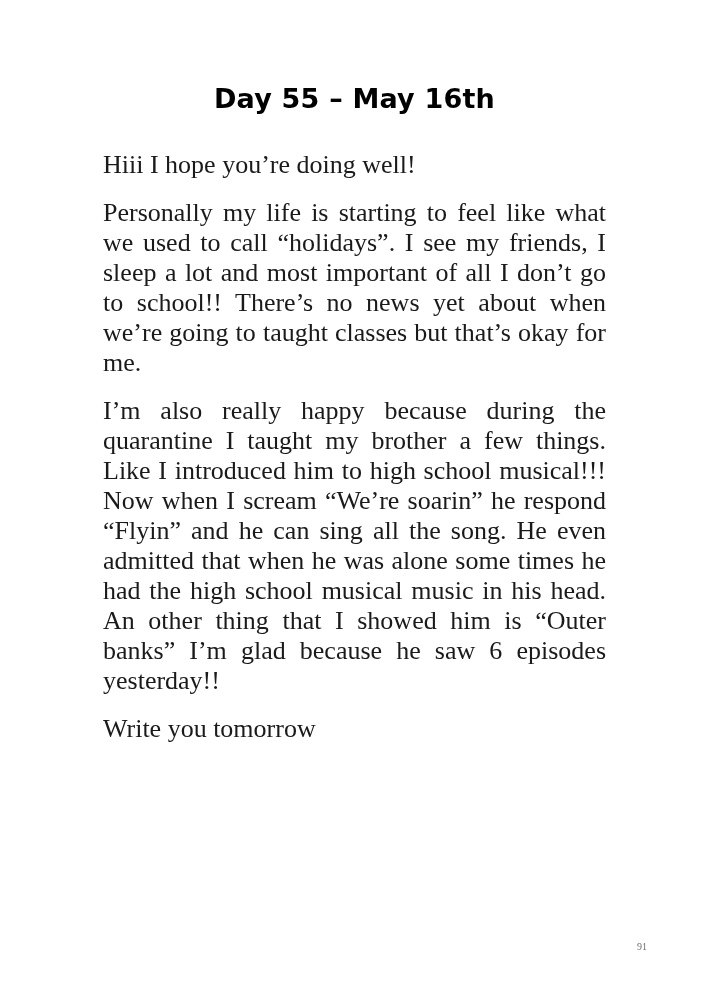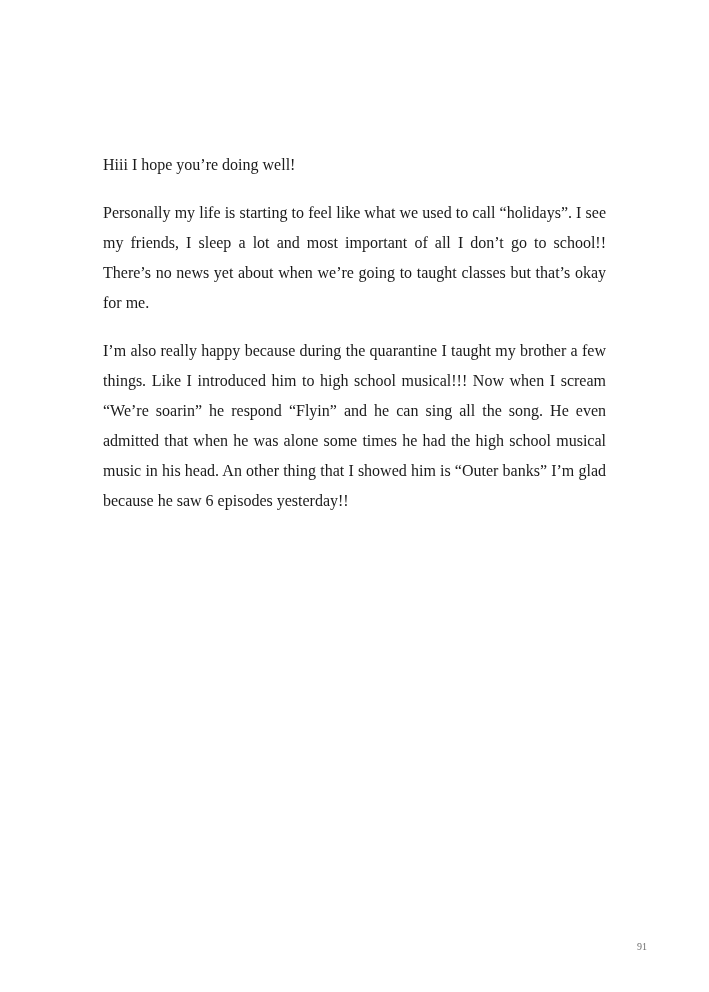--- a/index.html
+++ b/index.html
@@ -36,21 +36,21 @@
     color: #000;
   }
   .body-area {
     position: absolute;
     top: 150px;
     left: 103px;
     width: 503px;
   }
   p.para {
     font-family: "Liberation Serif", serif;
-    font-size: 16px;
+    font-size: 26px;
     line-height: 30px;
     margin: 0 0 18px 0;
     text-align: justify;
     text-justify: inter-word;
     color: #1a1a1a;
     hyphens: none;
   }
   p.para.last-line-natural {
     text-align: left;
   }
@@ -63,22 +63,24 @@
     font-family: "Liberation Serif", serif;
     font-size: 10px;
     color: #6f6f6f;
   }
 </style>
 </head>
 <body>
 
 <div class="page">
 
+  <h1 class="title">Day 55 – May 16th</h1>
 
   <div class="body-area">
     <p class="para last-line-natural">Hiii I hope you’re doing well!</p>
     <p class="para">Personally my life is starting to feel like what we used to call “holidays”. I see my friends, I sleep a lot and most important of all I don’t go to school!! There’s no news yet about when we’re going to taught classes but that’s okay for me.</p>
     <p class="para">I’m also really happy because during the quarantine I taught my brother a few things. Like I introduced him to high school musical!!! Now when I scream “We’re soarin” he respond “Flyin” and he can sing all the song. He even admitted that when he was alone some times he had the high school musical music in his head. An other thing that I showed him is “Outer banks” I’m glad because he saw 6 episodes yesterday!!</p>
+    <p class="para last-line-natural">Write you tomorrow</p>
   </div>
 
   <div class="folio">91</div>
 
 </div>
 
 </body></html>

